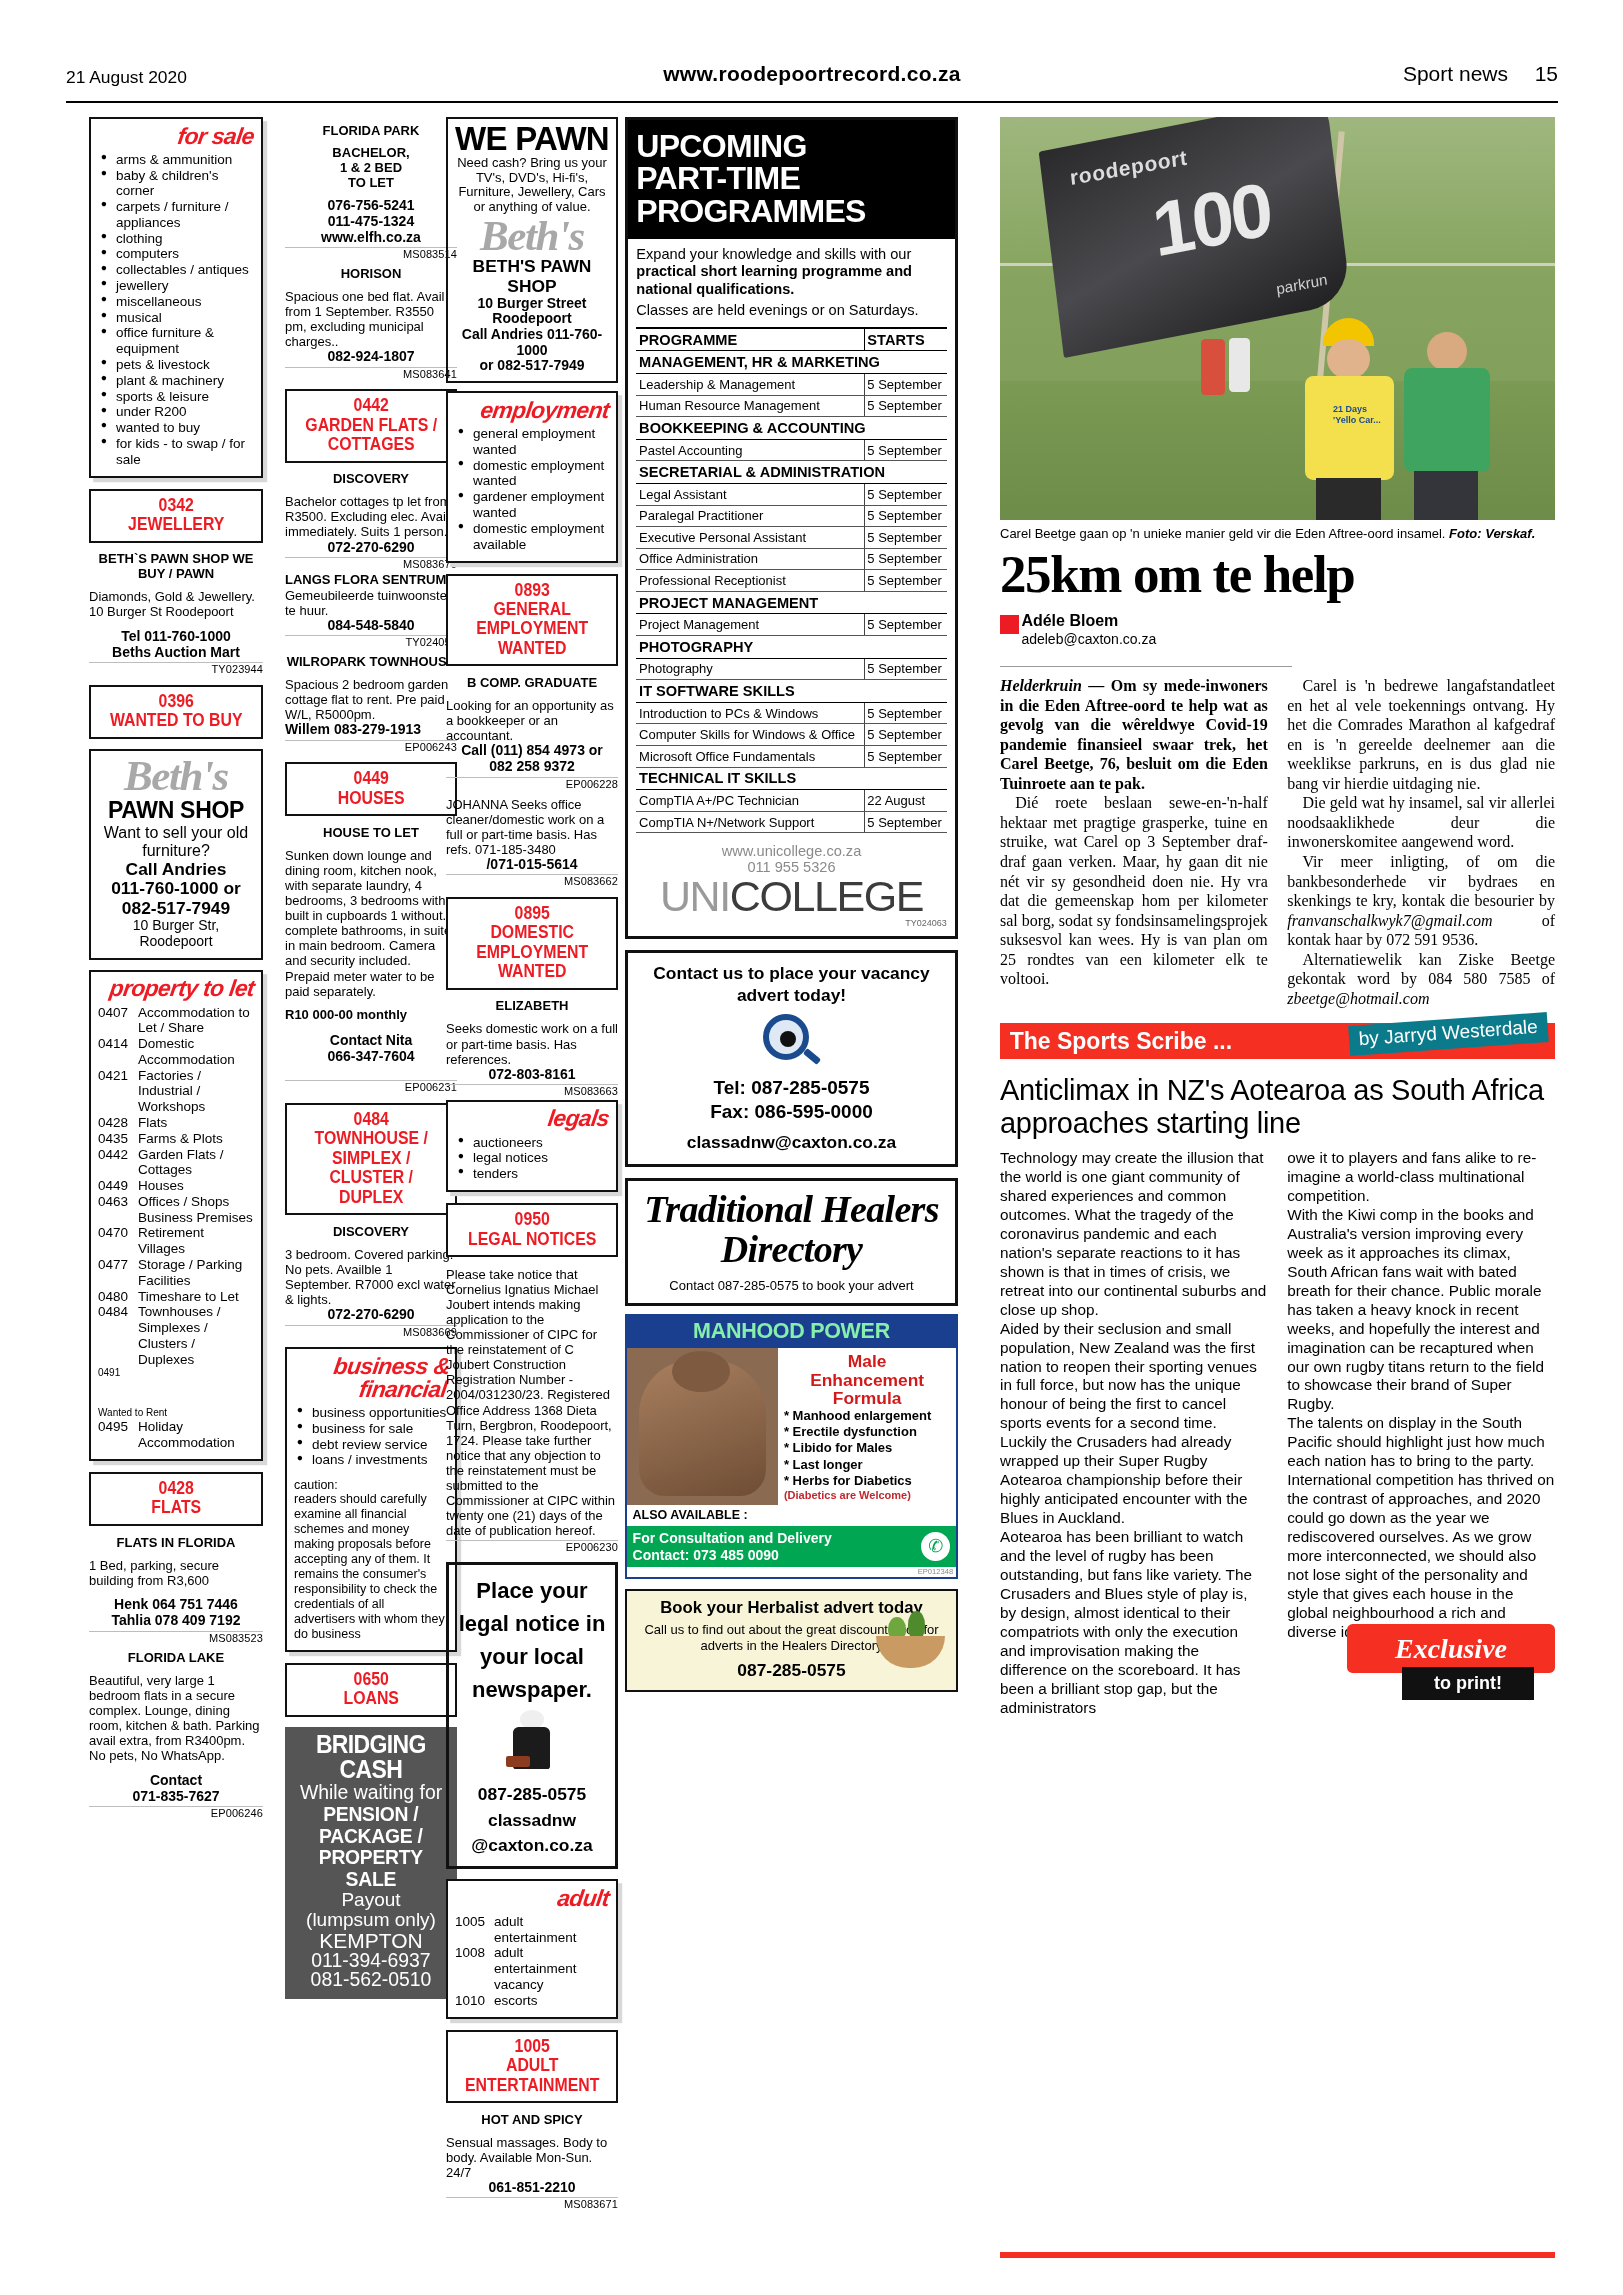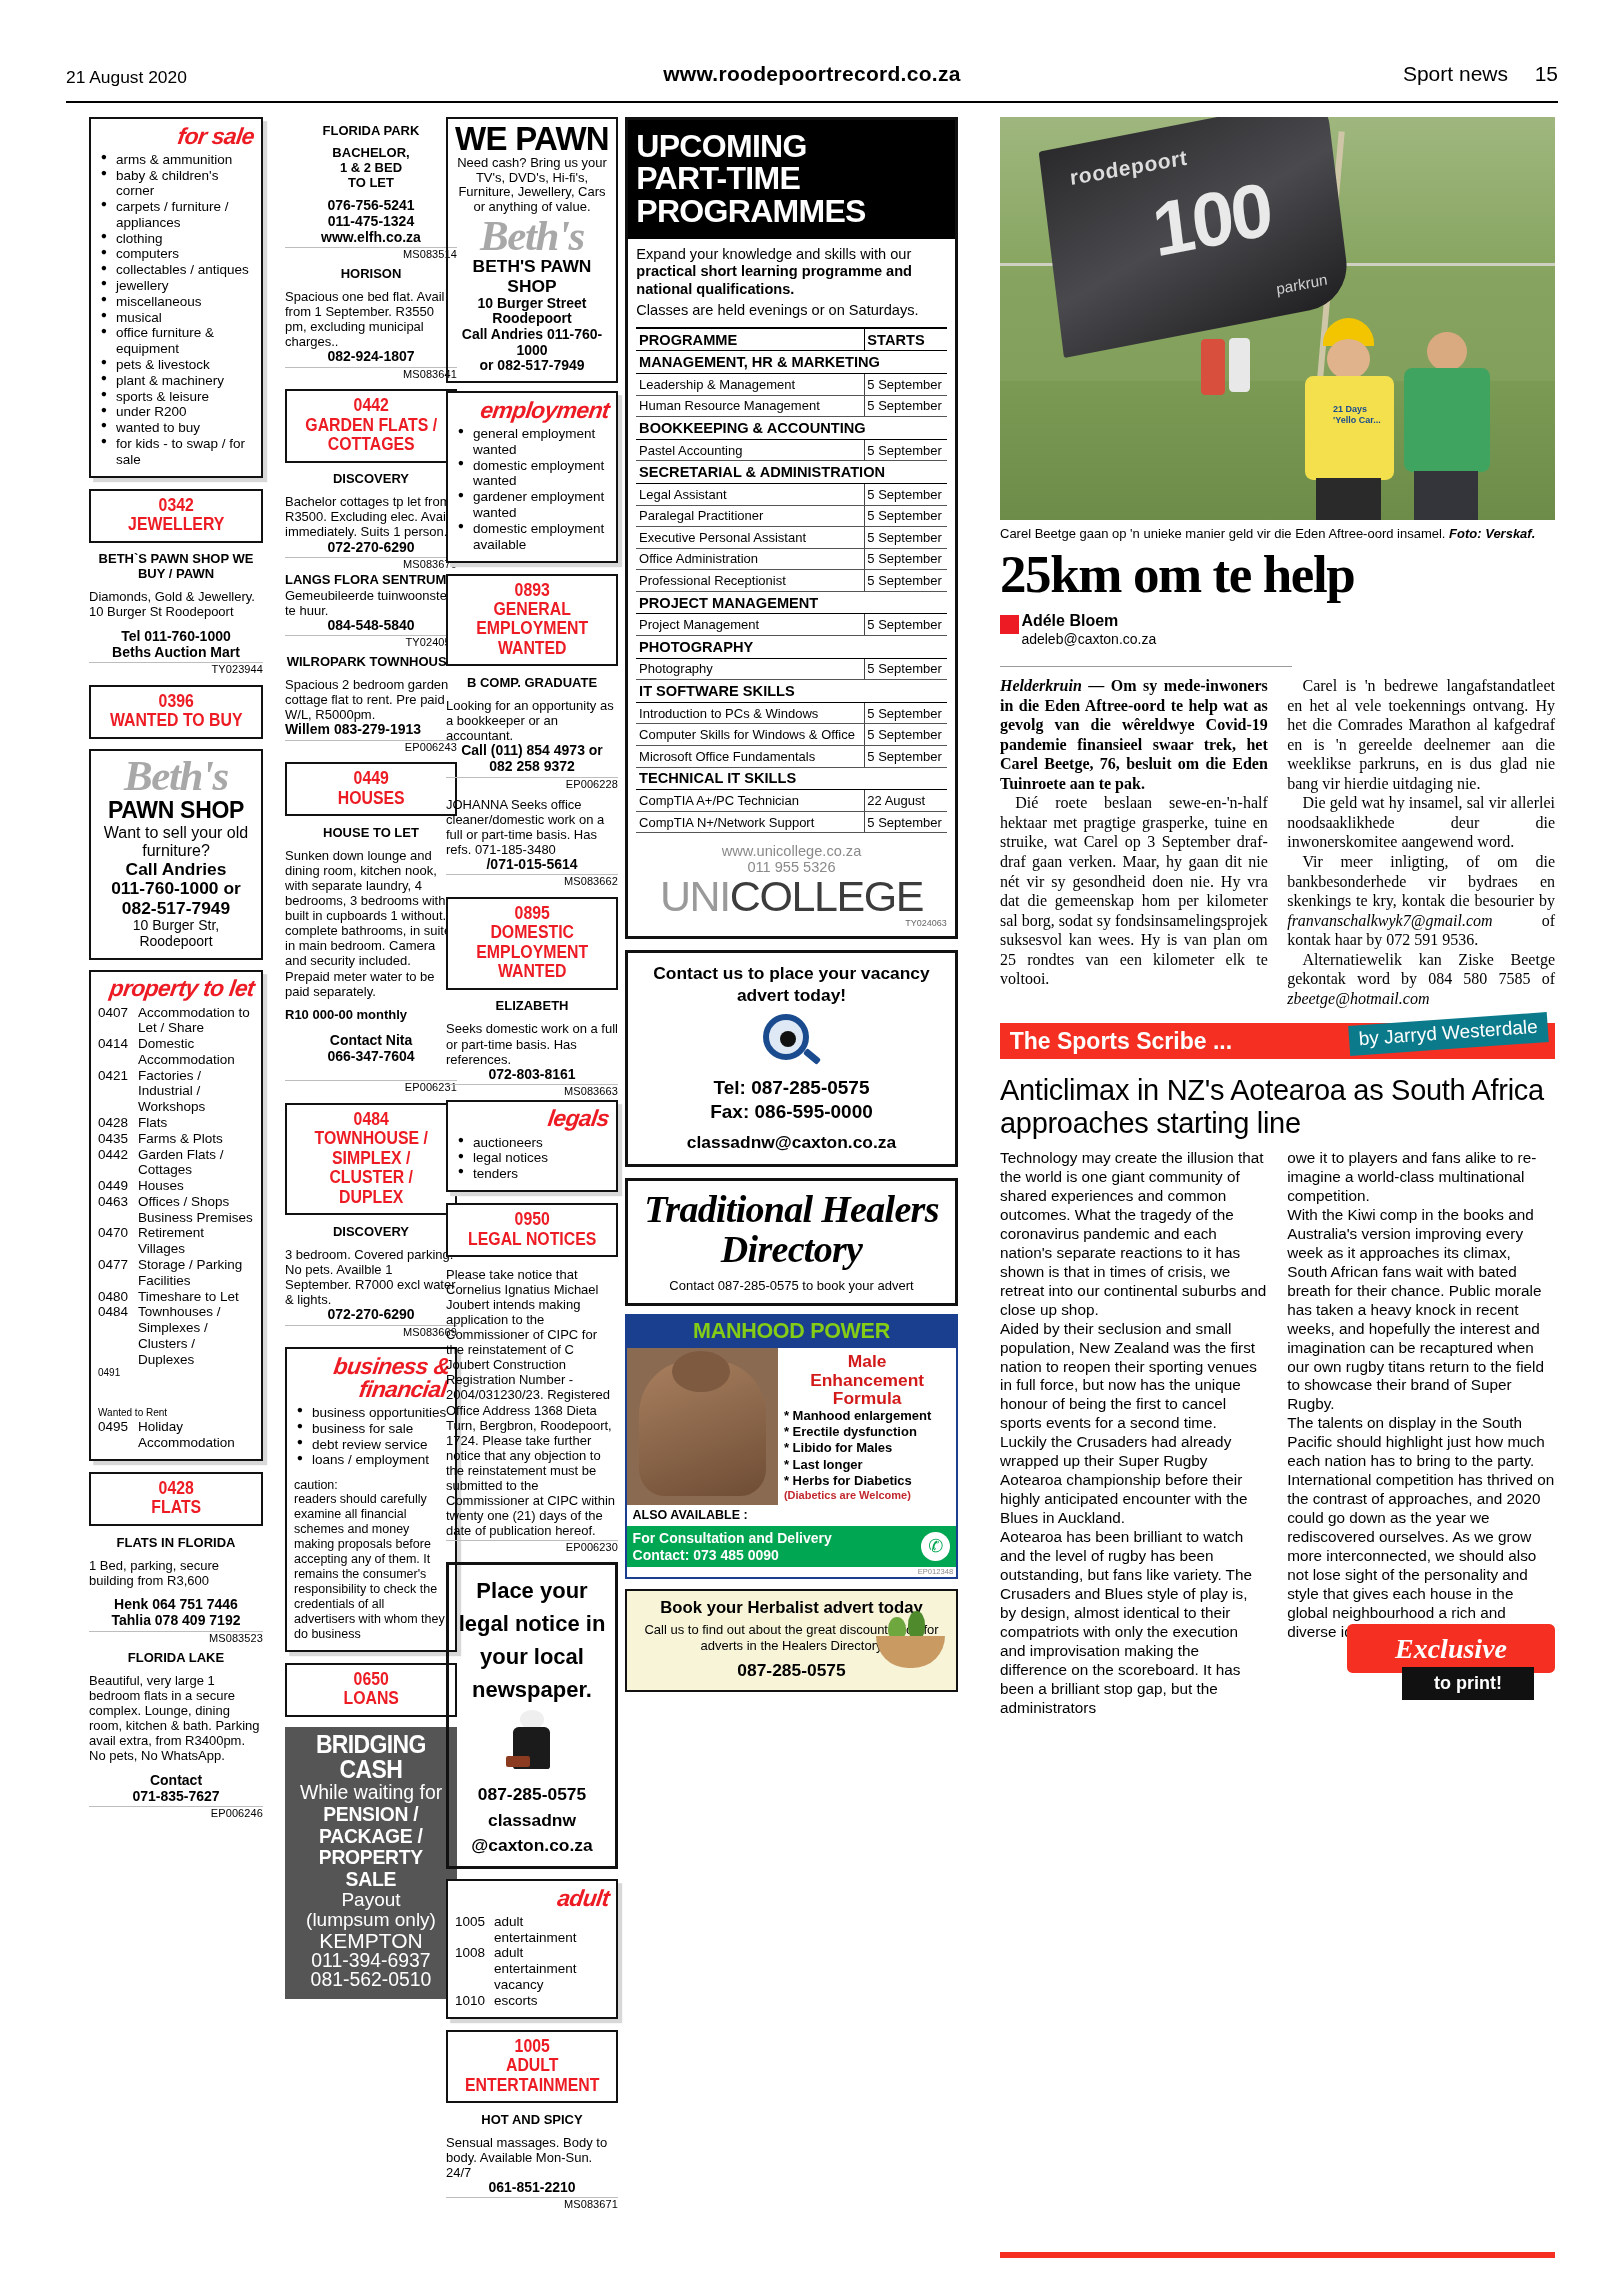--- a/index.html
+++ b/index.html
@@ -135,21 +135,21 @@
      background:#1b4b8f; transform:rotate(40deg); border-radius:2.1px; }
   .vac-box .t2 { font-size:19px; font-weight:700; line-height:1.25; }
   .vac-box .t3 { font-size:17.4px; font-weight:700; margin-top:8.3px; }
 
   .healers { border:3.5px solid #111; margin-top:11px; padding:9.7px 7px; }
   .healers .h { font-size:38px; font-weight:700; font-style:italic; text-align:center;
       line-height:1.05; letter-spacing:-0.7px; font-family:"Liberation Serif", serif; }
   .healers .s { font-size:13px; text-align:center; margin-top:8.3px; }
 
   .manhood { border:2.1px solid #1b3f8f; margin-top:8.3px; background:#fff; }
-  .manhood .top { background:#1b3f8f; color:#84cc16; font-size:21.5px; font-weight:700;
+  .manhood .top { background:#1b3f8f; color:#86efac; font-size:21.5px; font-weight:700;
      text-align:center; padding:2.8px 0 4.2px; letter-spacing:-0.3px; }
   .manhood .row { display:flex; }
   .manhood .ph { width:46%; background:#8b6a52; position:relative; min-height:153px; overflow:hidden;}
   .manhood .ph .torso { position:absolute; left:8%; top:8%; width:84%; height:86%;
       background:linear-gradient(160deg,#a9805f,#6e4d35); border-radius:40% 40% 20% 20%; }
   .manhood .ph .head { position:absolute; left:30%; top:2%; width:38%; height:26%;
       background:#7d5a40; border-radius:50%; }
   .manhood .txt { width:54%; padding:4.2px 5.6px; }
   .manhood .txt .m1 { color:#d31a1a; font-size:17.4px; font-weight:700; text-align:center; line-height:1.06;}
   .manhood .txt .m2 { font-size:13px; font-weight:700; line-height:1.25; }
@@ -486,21 +486,21 @@
       <div class="ph">072-270-6290</div>
       <div class="ref">MS083669</div>
     </div>
 
     <div class="cat-box" style="margin-top:9.7px">
       <div class="cat-title">business &amp; financial</div>
       <ul class="cat-list" id="l-business">
           <li>business opportunities</li>
           <li>business for sale</li>
           <li>debt review service</li>
-          <li>loans / employment</li>
+          <li>loans / investments</li>
         </ul>
       <div style="height:9.7px"></div>
       <div style="font-size:12.5px">caution:</div>
       <div style="font-size:12.5px;line-height:1.2">readers should carefully examine all financial schemes and money making proposals before accepting any of them.
 It remains the consumer's responsibility to check the credentials of all advertisers with whom they do business</div>
     </div>
 
     <div class="code-box">
       <div class="num">0650</div>
       <div class="nm">LOANS</div>

